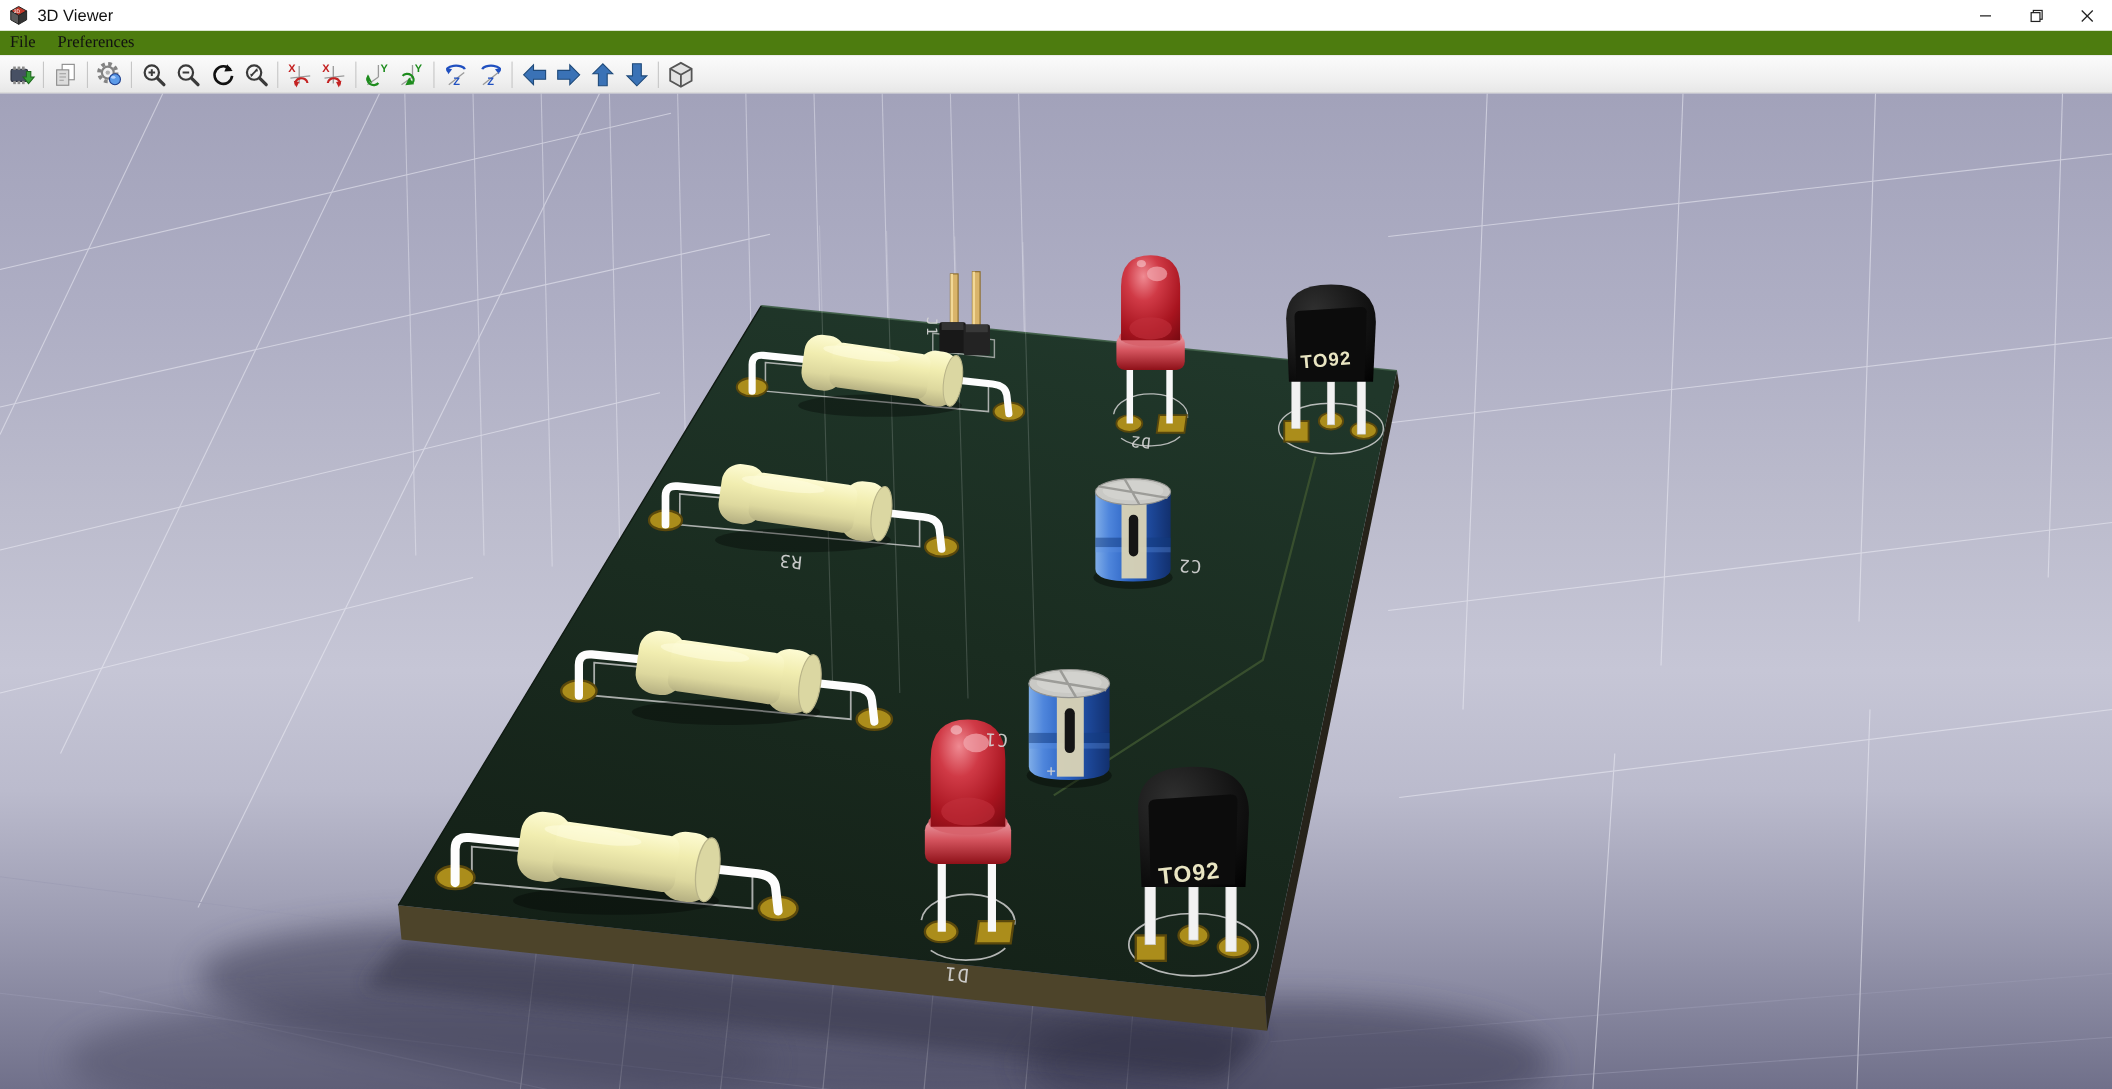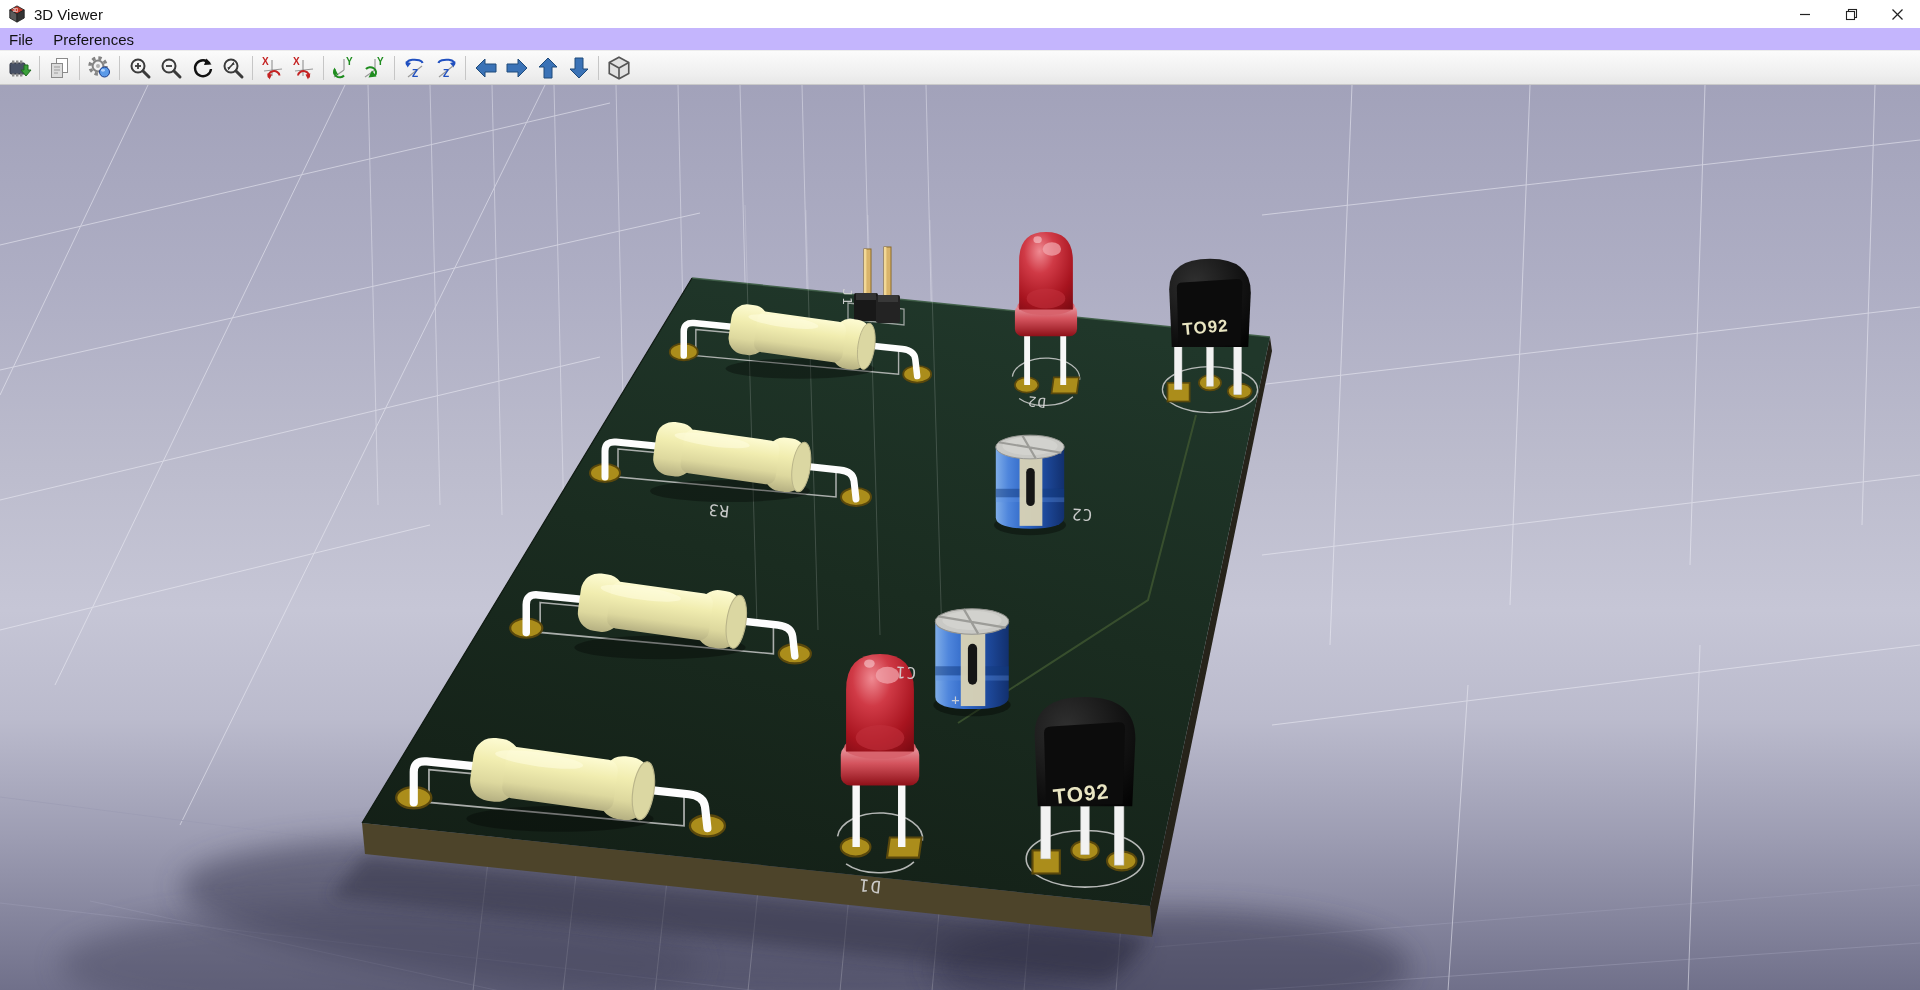--- a/index.html
+++ b/index.html
@@ -10,21 +10,21 @@
   .app-window{width:1920px;height:990px;display:flex;flex-direction:column;}
 
   
   .titlebar{height:28px;background:#ffffff;display:flex;align-items:center;flex:0 0 auto;}
   .app-icon{width:18px;height:18px;margin-left:8px;flex:0 0 auto;}
   .title-text{font-size:15px;color:#111;margin-left:8px;}
   .win-controls{margin-left:auto;display:flex;height:100%;}
   .win-btn{width:46px;height:100%;display:flex;align-items:center;justify-content:center;cursor:default;}
 
   
-  .menubar{height:22px;background:#c4b5fd;display:flex;align-items:center;flex:0 0 auto;}
+  .menubar{height:22px;background:#4d7c0f;display:flex;align-items:center;flex:0 0 auto;font-family:Liberation Serif, serif;}
   .menu-item{font-size:15px;color:#111;padding:0 10px;}
   .menu-item:first-child{padding-left:9px;}
 
   
   .toolbar{
     height:33px;flex:0 0 auto;display:flex;align-items:center;padding-left:4px;
     background:linear-gradient(180deg,#fbfbfb 0%,#efefef 70%,#e7e7e7 100%);
     border-top:1px solid #ececec;border-bottom:1px solid #c9c9c9;
   }
   .tb-btn{width:31px;height:28px;display:flex;align-items:center;justify-content:center;border-radius:3px;}

